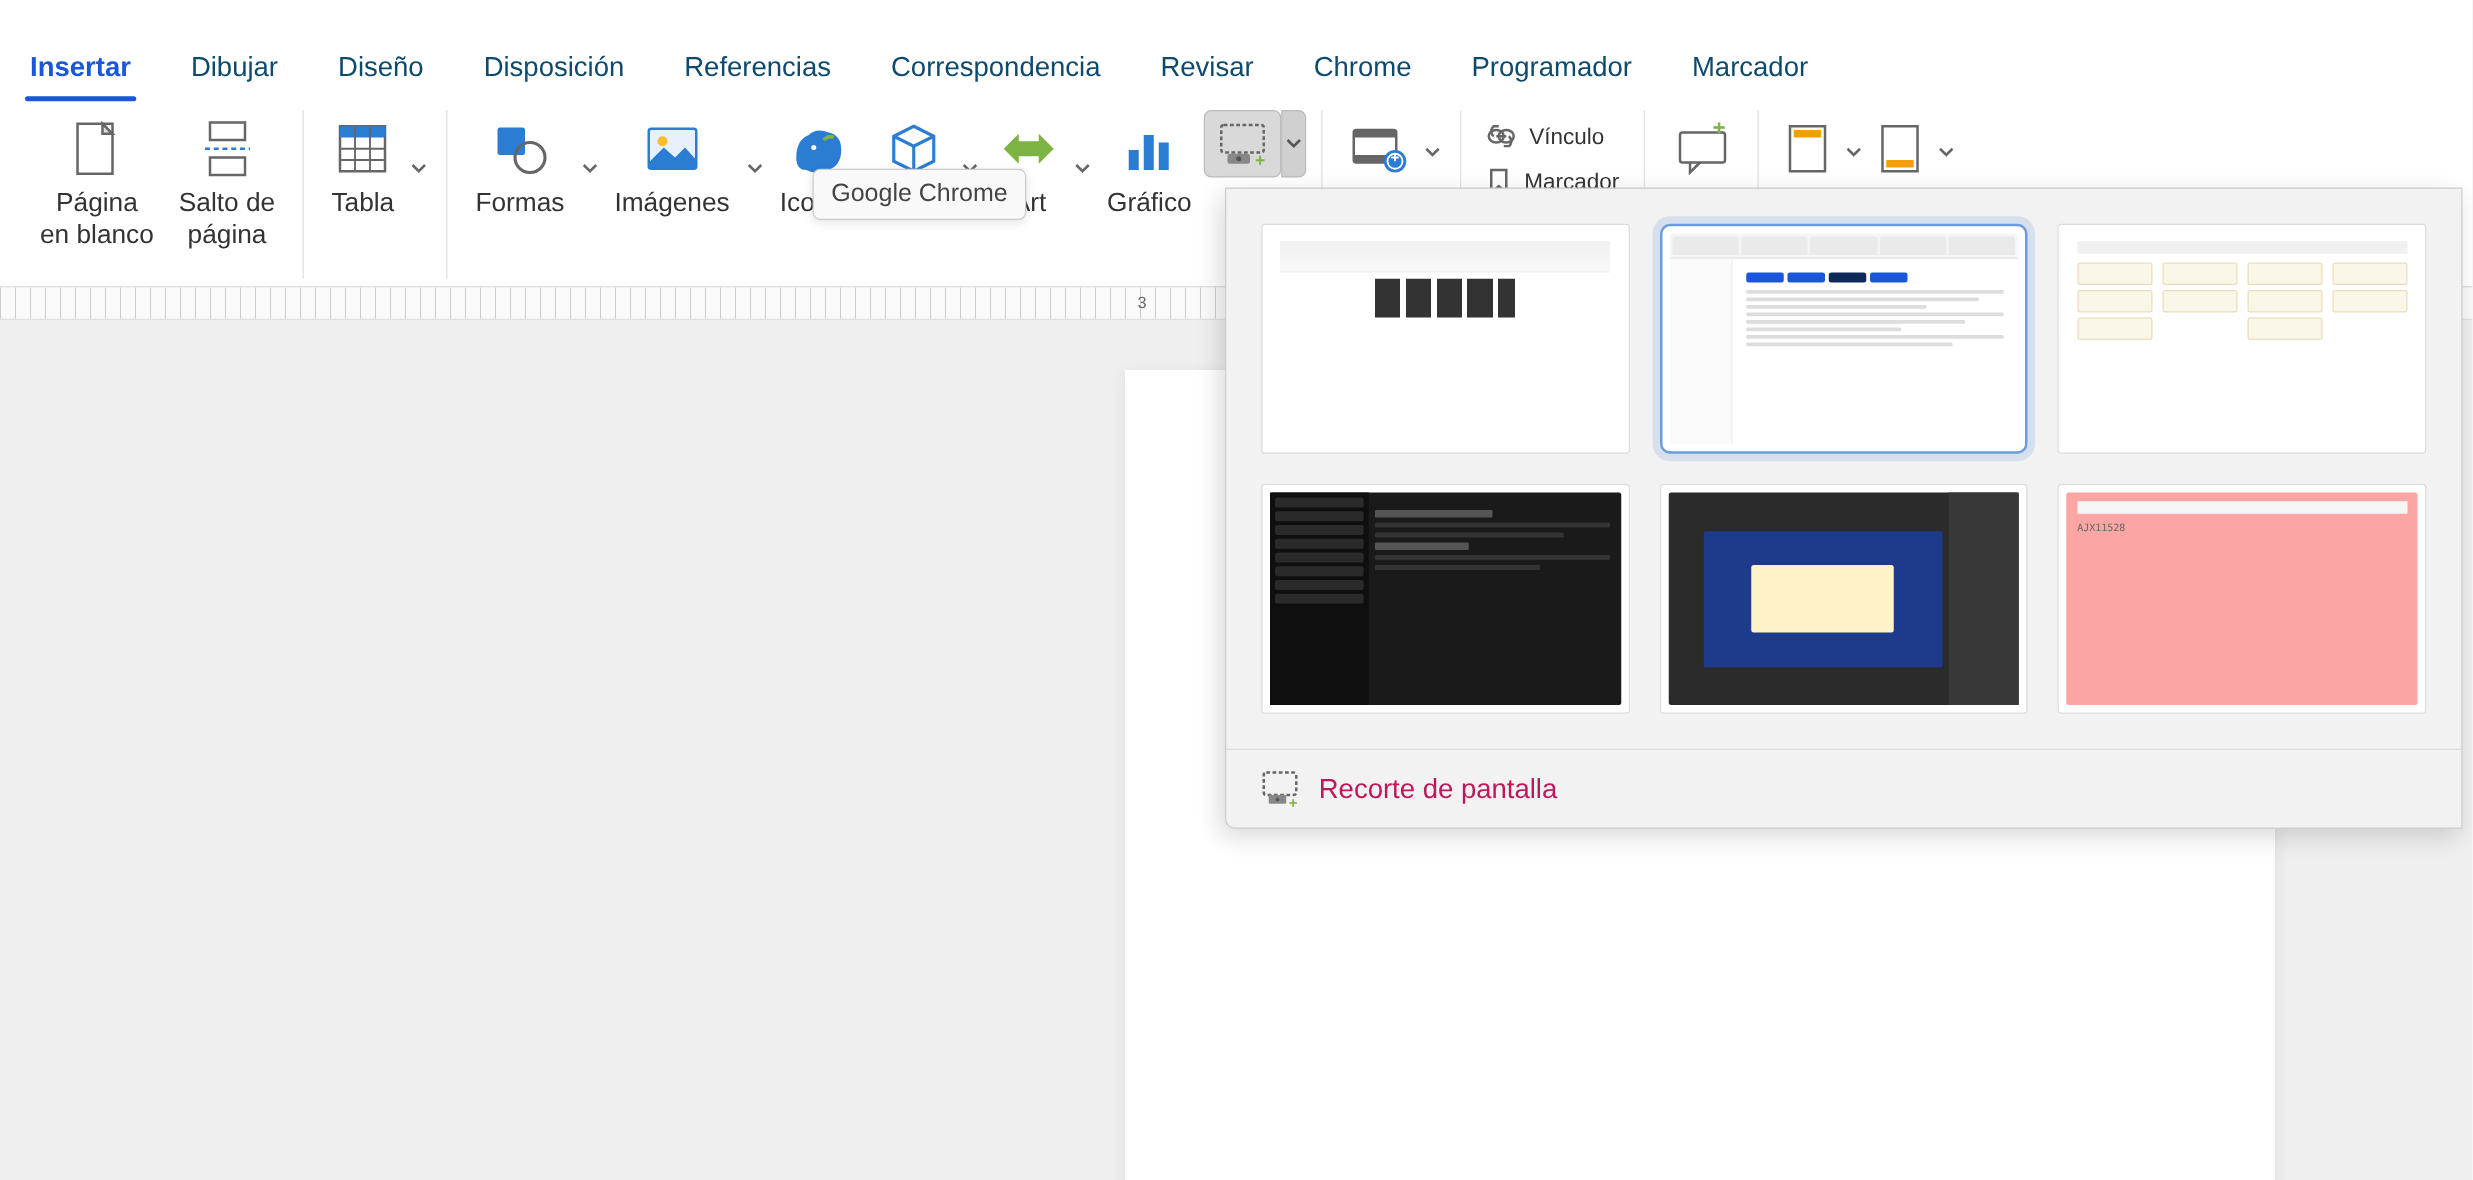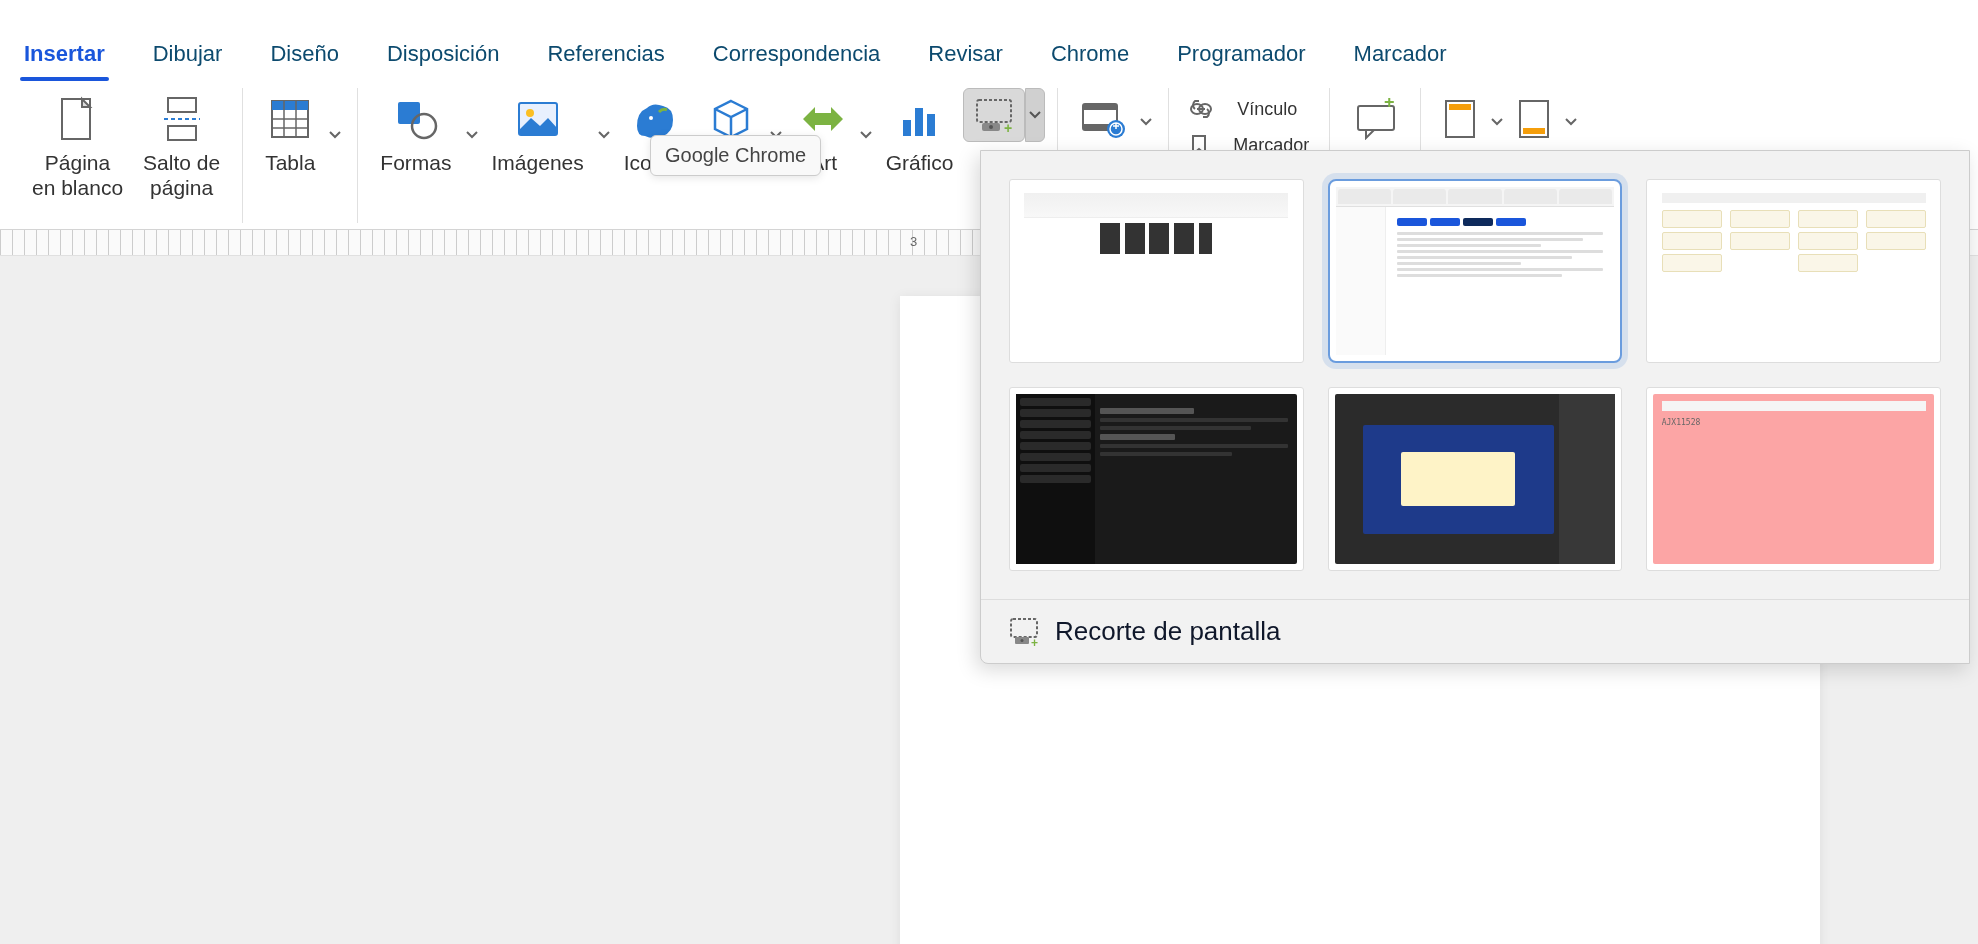--- a/index.html
+++ b/index.html
@@ -96,21 +96,21 @@
       justify-content: center;
       cursor: pointer;
       border-radius: 4px;
     }
     .ribbon-btn-small-row {
       display: flex;
       align-items: center;
       padding: 4px 8px;
       cursor: pointer;
       border-radius: 4px;
-      gap: 24px;
+      gap: 10px;
       height: 34px;
     }
     .ribbon-btn-small-row .label {
       font-size: 18px;
       color: #333;
     }
     .ribbon-stack {
       display: flex;
       flex-direction: column;
       gap: 2px;
@@ -201,22 +201,22 @@
     }
     .panel-footer {
       border-top: 1px solid #ddd;
       padding: 16px 28px;
       display: flex;
       align-items: center;
       gap: 14px;
       cursor: pointer;
     }
     .panel-footer-label {
-      font-size: 26px;
-      color: #0f172a;
+      font-size: 22px;
+      color: #be185d;
     }
     
     .t-word { background: #fff; }
     .t-word::before { content:''; position:absolute; top:4%; left:3%; right:3%; height:14%; background: linear-gradient(#f0f0f0,#f8f8f8); border-bottom:1px solid #eee;}
     .t-word::after { content:''; position:absolute; top:22%; left:30%; width:40%; height:18%; background: repeating-linear-gradient(90deg,#333 0,#333 18%,transparent 18%,transparent 22%);}
     .t-browser { background:#fff; display:flex; flex-direction:column;}
     .t-browser-top { height:12%; background:#f5f5f5; border-bottom:1px solid #e0e0e0; display:flex; gap:2px; padding:2px;}
     .t-browser-tab { flex:1; background:#eaeaea; border-radius:3px 3px 0 0;}
     .t-browser-body { flex:1; display:flex;}
     .t-browser-side { width:18%; background:#fafafa; border-right:1px solid #eee;}

